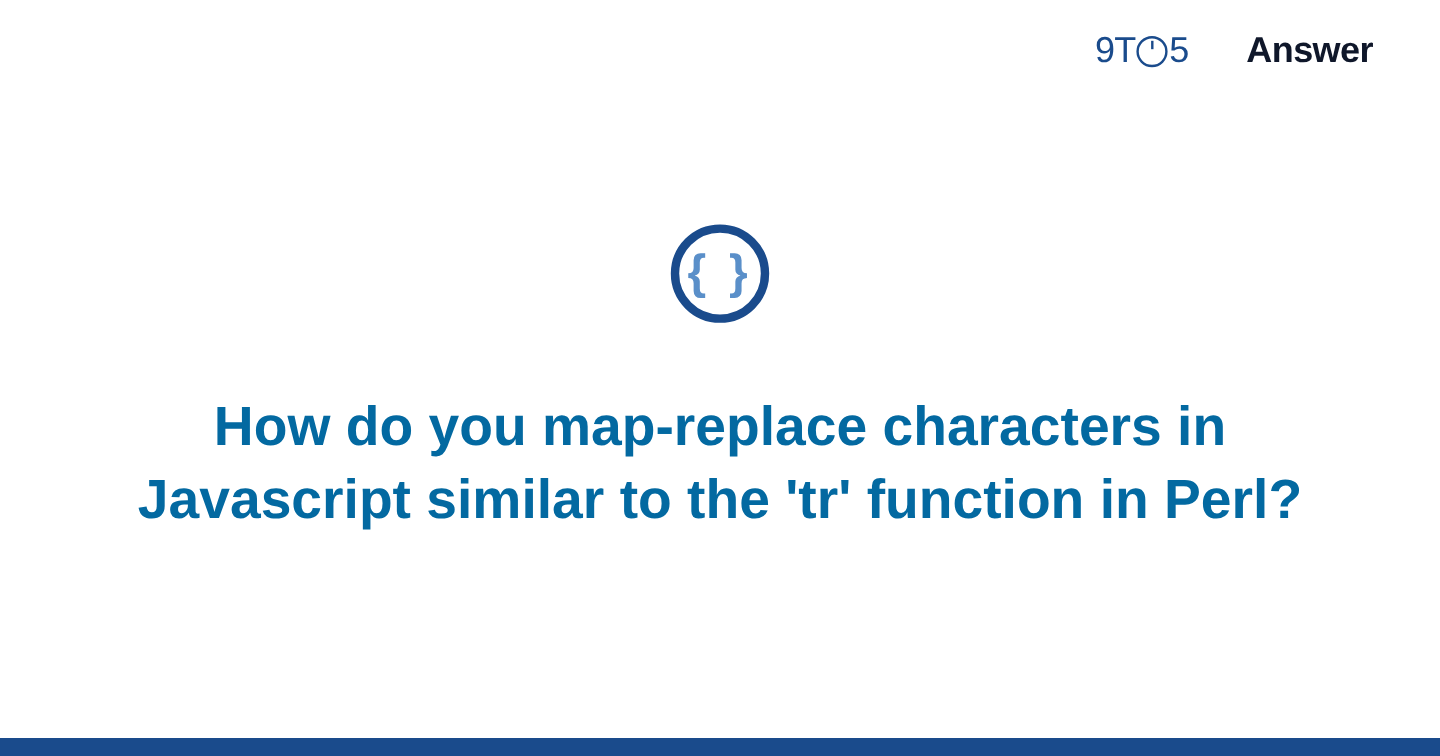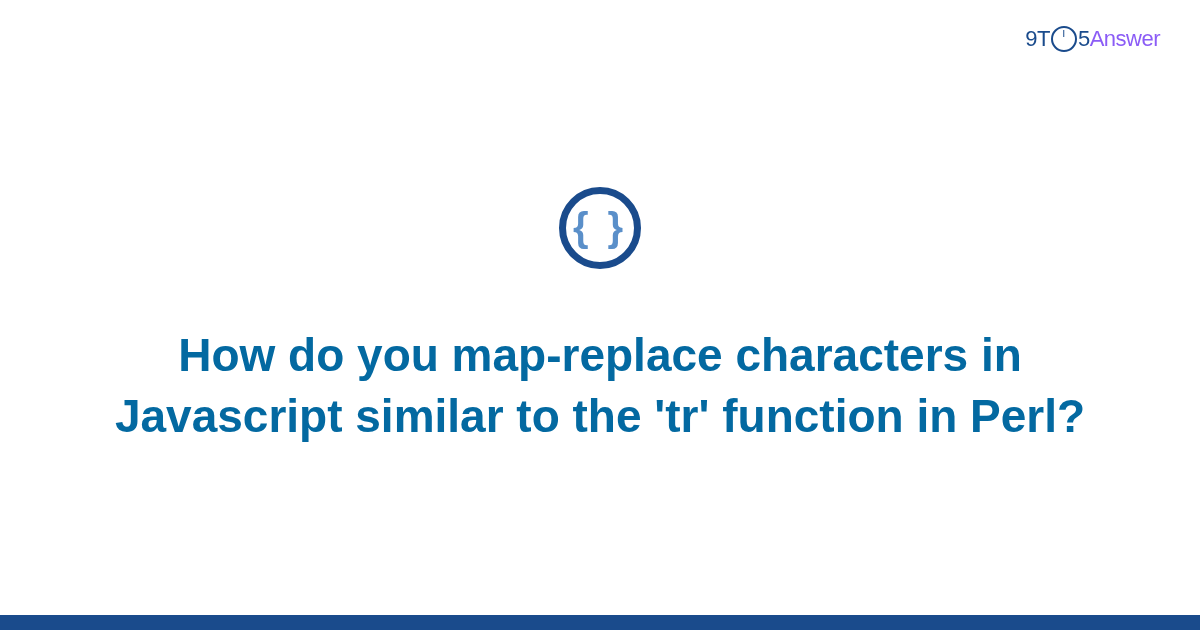--- a/index.html
+++ b/index.html
@@ -11,24 +11,24 @@
       width: 1200px;
       height: 630px;
       font-family: Arial, Helvetica, sans-serif;
       background: #ffffff;
       position: relative;
       overflow: hidden;
     }
     .logo-container {
       position: absolute;
       top: 26px;
-      right: 40px;
+      right: 56px;
       display: flex;
       align-items: center;
-      font-size: 22px;
+      font-size: 30px;
       font-weight: 400;
       letter-spacing: -0.5px;
       justify-content: center;
     }
     .logo-9t {
       color: #1a4b8c;
       font-weight: 500;
     }
     .logo-clock {
       display: inline-flex;
@@ -57,22 +57,23 @@
       width: 1.5px;
       height: 7px;
       background: #1a4b8c;
       transform: translateX(-50%);
     }
     .logo-5 {
       color: #1a4b8c;
       font-weight: 500;
     }
     .logo-answer {
-      color: #8b5cf6;
-      font-weight: 400;
+      color: #0f172a;
+      font-weight: 700;
+      margin-left: 48px;
     }
     .content {
       position: absolute;
       top: 0;
       left: 0;
       width: 100%;
       height: 615px;
       display: flex;
       flex-direction: column;
       align-items: center;

